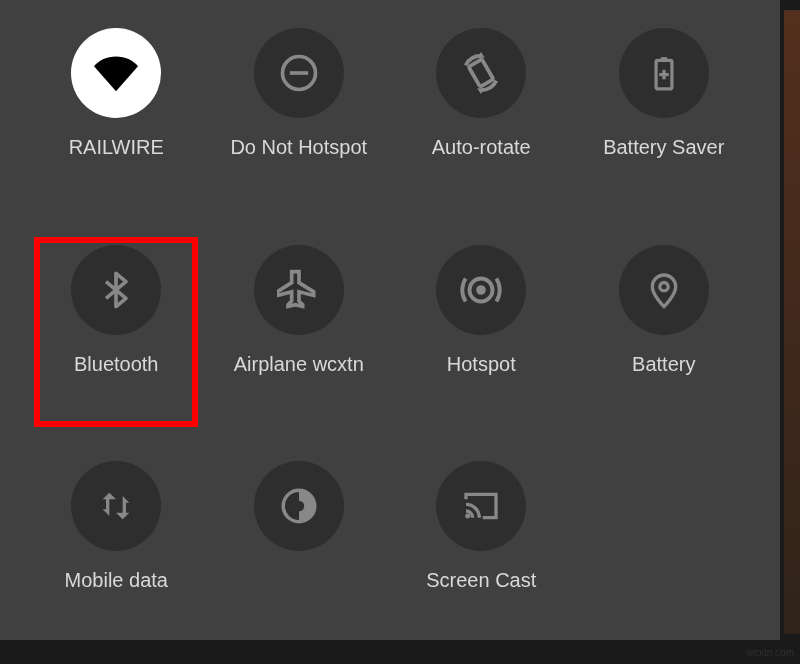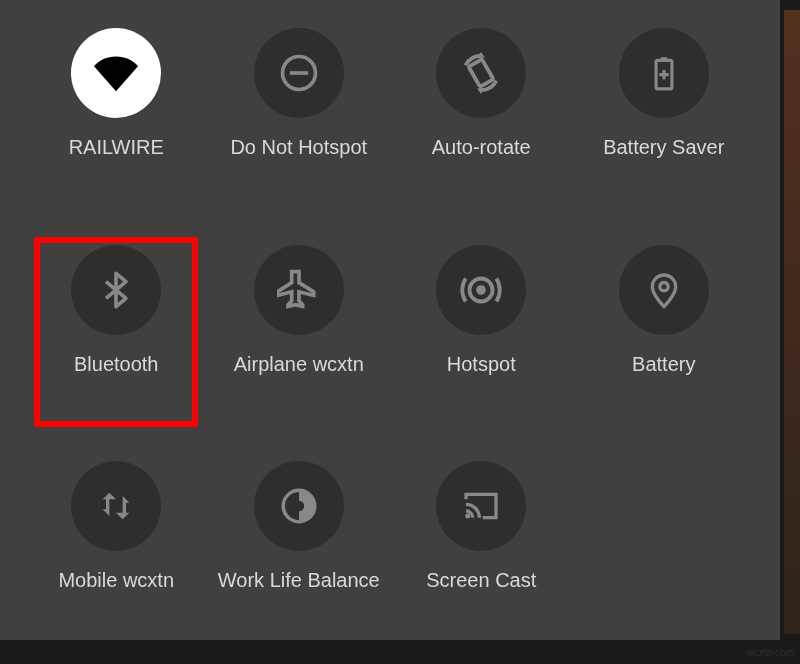--- a/index.html
+++ b/index.html
@@ -176,31 +176,30 @@
     </div>
 
     <div class="tile">
       <div class="circle">
         <svg width="40" height="40" viewBox="0 0 24 24">
             <path fill="#888" d="M8 6v12l-4-4h2V6h2zm8 12V6l4 4h-2v8h-2z"></path>
             <polygon points="8,4 4,8 12,8" fill="#888"></polygon>
             <polygon points="16,20 20,16 12,16" fill="#888"></polygon>
           </svg>
       </div>
-      <div class="label">Mobile wcxtn</div>
+      <div class="label">Mobile data</div>
     </div>
 
     <div class="tile">
       <div class="circle">
         <svg width="42" height="42" viewBox="0 0 24 24">
             <circle cx="12" cy="12" r="9" fill="none" stroke="#888" stroke-width="2"></circle>
             <path fill="#888" d="M12 3 A9 9 0 0 1 12 21 V15 A3 3 0 0 0 12 9 z"></path>
           </svg>
       </div>
-      <div class="label">Work Life Balance</div>
     </div>
 
     <div class="tile">
       <div class="circle">
         <svg width="46" height="40" viewBox="0 0 24 24">
             <path fill="none" stroke="#888" stroke-width="2" d="M3 8V5h18v14h-8"></path>
             <path fill="none" stroke="#888" stroke-width="2" d="M3 11a8 8 0 018 8M3 15a4 4 0 014 4"></path>
             <circle cx="4" cy="18" r="1.5" fill="#888"></circle>
           </svg>
       </div>

